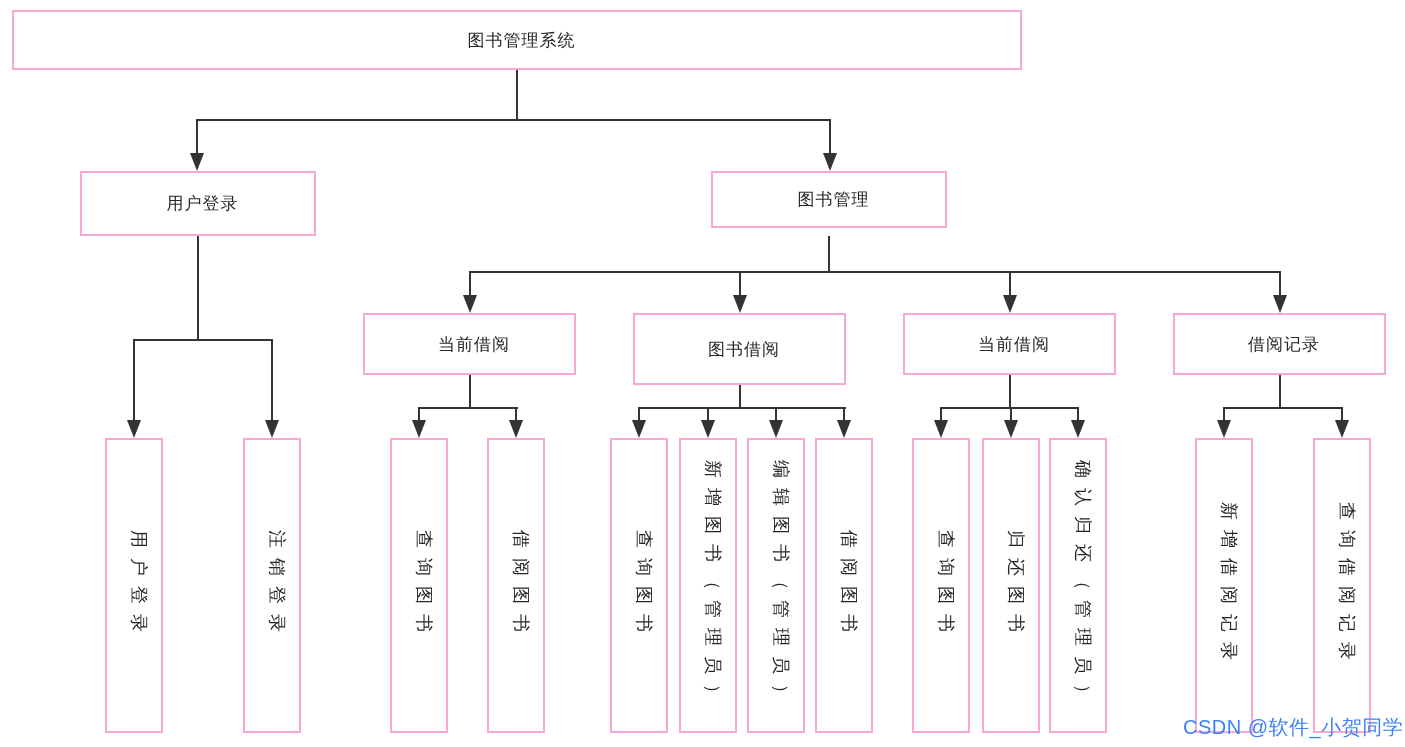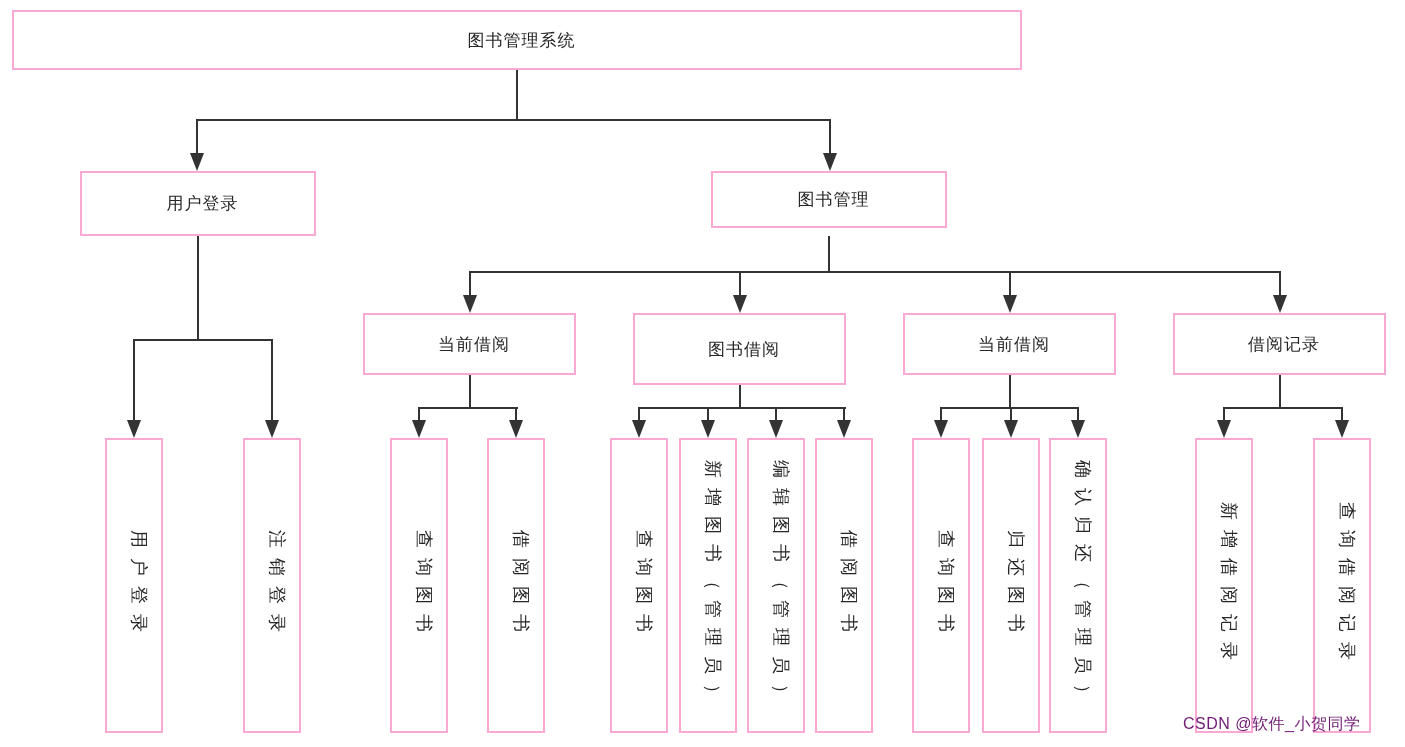--- a/index.html
+++ b/index.html
@@ -21,21 +21,21 @@
   }
   .hline{position:absolute;height:2px;background:#333333;z-index:1;}
   .vline{position:absolute;width:2px;background:#333333;z-index:1;}
   .arrow{
     position:absolute;width:0;height:0;z-index:1;
     border-left:7px solid transparent;border-right:7px solid transparent;
     border-top:18px solid #333333;
   }
   .watermark{
     position:absolute;left:1183px;top:714px;z-index:6;
-    font-size:16px;color:#701a75;white-space:nowrap;letter-spacing:0.5px;
+    font-size:20px;color:#3b82f6;white-space:nowrap;letter-spacing:0.5px;
   }
 </style>
 </head>
 <body>
 
 <div class="canvas">
 
   <div class="box hbox" style="left:12px;top:10px;width:1010px;height:60px">
     <span>图书管理系统</span>
   </div>

